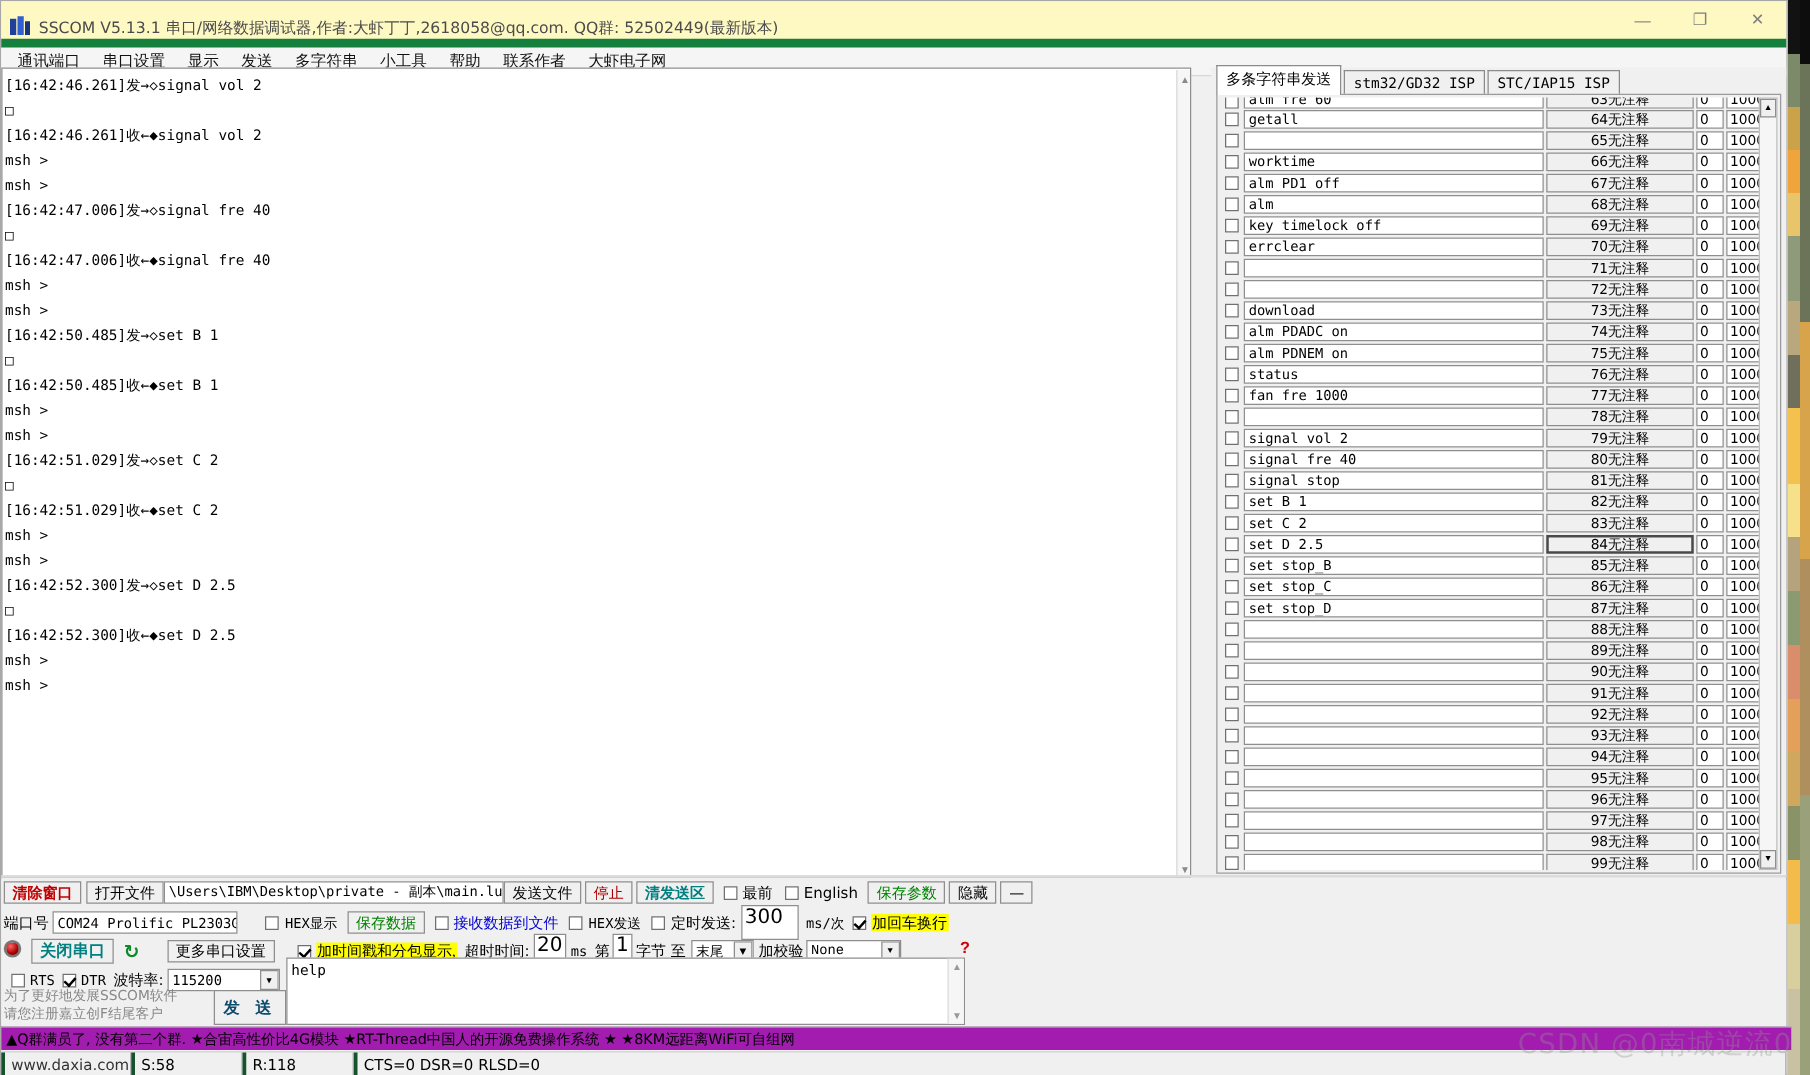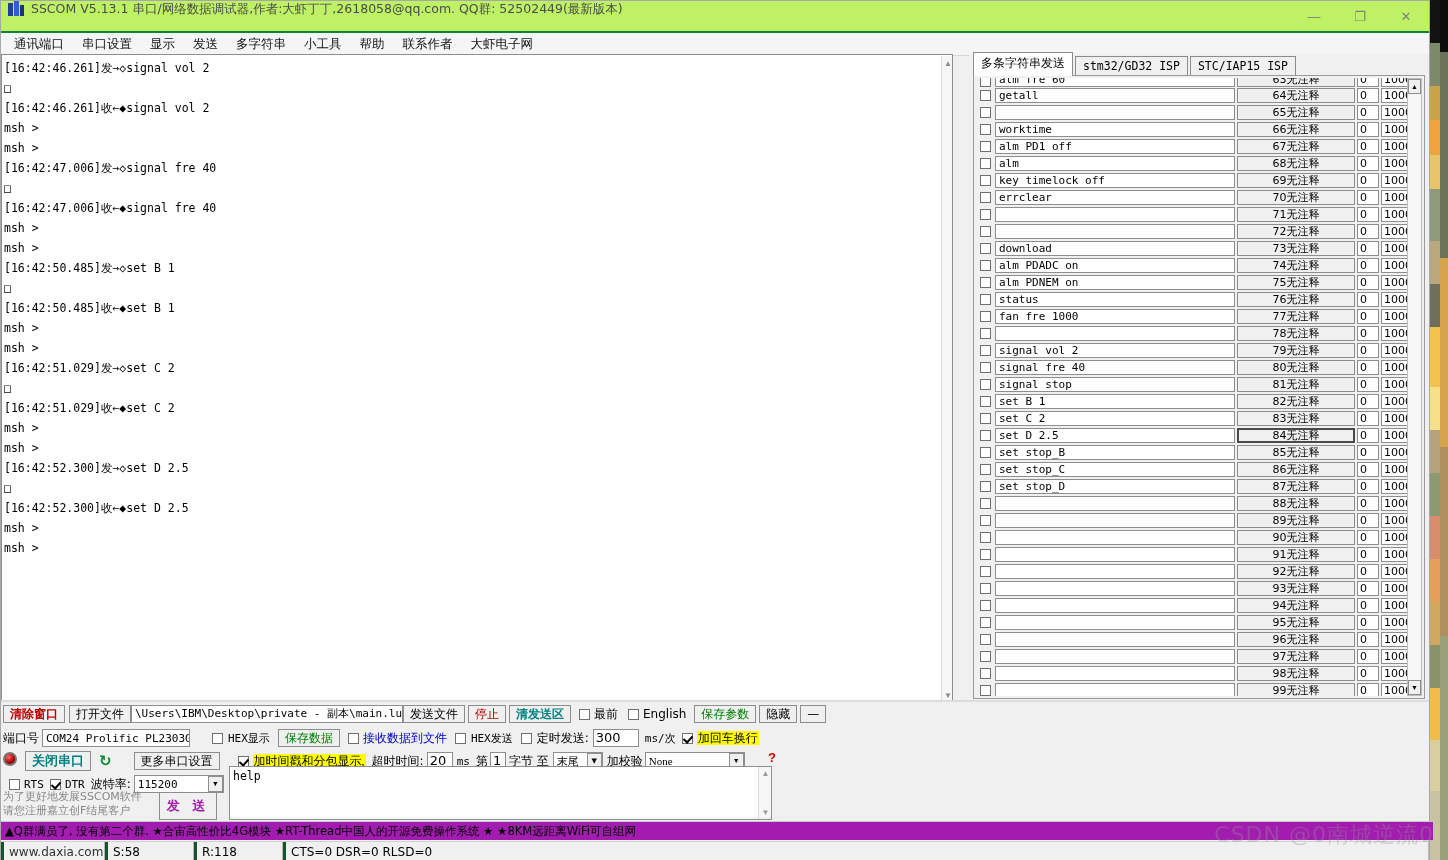--- a/index.html
+++ b/index.html
@@ -45,23 +45,23 @@
   
   .window{
     position:absolute;left:0;top:0;width:1430px;height:860px;
     background:#f0f0f0;
     border:1px solid #a8a8a8;
     box-sizing:border-box;
   }
 
   
   .titlebar{
-    height:30px;background:#bef264;position:relative;
-    border-bottom:2px solid #15803d;
-    display:flex;align-items:flex-start;
+    height:30px;background:#fef9c3;position:relative;
+    border-bottom:7px solid #15803d;
+    display:flex;align-items:flex-end;
   }
   .app-icon{
     width:18px;height:18px;margin-left:6px;margin-right:6px;
     position:relative;flex:none;
   }
   .app-icon .b1{position:absolute;left:1px;top:2px;width:5px;height:13px;background:#20409a;}
   .app-icon .b2{position:absolute;left:7px;top:0px;width:5px;height:15px;background:#2f5fd0;}
   .app-icon .b3{position:absolute;left:13px;top:4px;width:4px;height:11px;background:#1a3580;}
   .title-text{
     font-size:12.5px;color:#4b4b4b;white-space:nowrap;
@@ -215,43 +215,43 @@
     font-size:11px;color:#000;padding-left:3px;
     font-family:"DejaVu Sans Mono","Liberation Mono",monospace;
     white-space:nowrap;overflow:hidden;
   }
   .combo .arrowbox{
     margin-left:auto;width:15px;height:16px;background:#f0f0f0;
     border:1px solid #8e8e8e;display:flex;align-items:center;justify-content:center;
     font-size:7px;box-sizing:border-box;flex:none;
   }
   .tinybox{
-    border:1px solid #8e8e8e;background:#fff;height:18px;
-    font-size:13px;line-height:16px;padding-left:2px;box-sizing:border-box;
+    border:1px solid #8e8e8e;background:#fff;height:28px;
+    font-size:16px;line-height:16px;padding-left:2px;box-sizing:border-box;
     color:#000;font-family:"DejaVu Sans","Liberation Sans",sans-serif;
   }
 
   .ledbox{width:18px;height:18px;position:relative;flex:none;}
   .led{
     width:14px;height:14px;border-radius:50%;
     background:radial-gradient(circle at 35% 30%,#ff6666,#aa0000 60%,#440000);
     border:2px solid #777;box-sizing:border-box;
   }
   .refresh{color:#0a8a2a;font-size:15px;font-weight:bold;}
 
   .adsbox{
     position:absolute;left:2px;top:86px;width:168px;height:30px;
     font-size:11px;color:#888;line-height:14px;
     font-family:"DejaVu Sans","Liberation Sans",sans-serif;
   }
   .sendbtn{
-    position:absolute;left:158px;top:88px;width:56px;height:26px;
+    position:absolute;left:170px;top:88px;width:56px;height:26px;
     border:1px solid #8e8e8e;background:#f0f0f0;
     display:flex;align-items:center;justify-content:center;
-    font-size:13px;color:#a21caf;font-weight:bold;letter-spacing:4px;
+    font-size:13px;color:#0c4a6e;font-weight:bold;letter-spacing:4px;
     font-family:"DejaVu Sans","Liberation Sans",sans-serif;
   }
 
   .sendarea{
     position:absolute;left:228px;top:62px;width:543px;height:54px;
     border:1px solid #8e8e8e;background:#fff;box-sizing:border-box;
   }
   .sendarea .txt{
     font-family:"DejaVu Sans Mono","Liberation Mono",monospace;
     font-size:11.5px;line-height:15px;padding:2px 0 0 3px;color:#000;
@@ -716,21 +716,21 @@
         <div style="width:3px"></div>
         <div class="lbl">字节 至</div>
         <div style="width:4px"></div>
         <div class="combo" style="width:50px;font-family:'DejaVu Sans',sans-serif">
           <span>末尾</span>
           <span class="arrowbox">▼</span>
         </div>
         <div style="width:4px"></div>
         <div class="lbl">加校验</div>
         <div style="width:2px"></div>
-        <div class="combo" style="width:100px;font-family:Liberation Serif, serif">
+        <div class="combo" style="width:76px;font-family:Liberation Mono, monospace">
           <span>None</span>
           <span class="arrowbox">▼</span>
         </div>
       </div>
 
       <div class="row4">
         <div style="width:6px"></div>
         <div class="cbx"></div>
         <div style="width:4px"></div>
         <div class="lbl mono">RTS</div>

